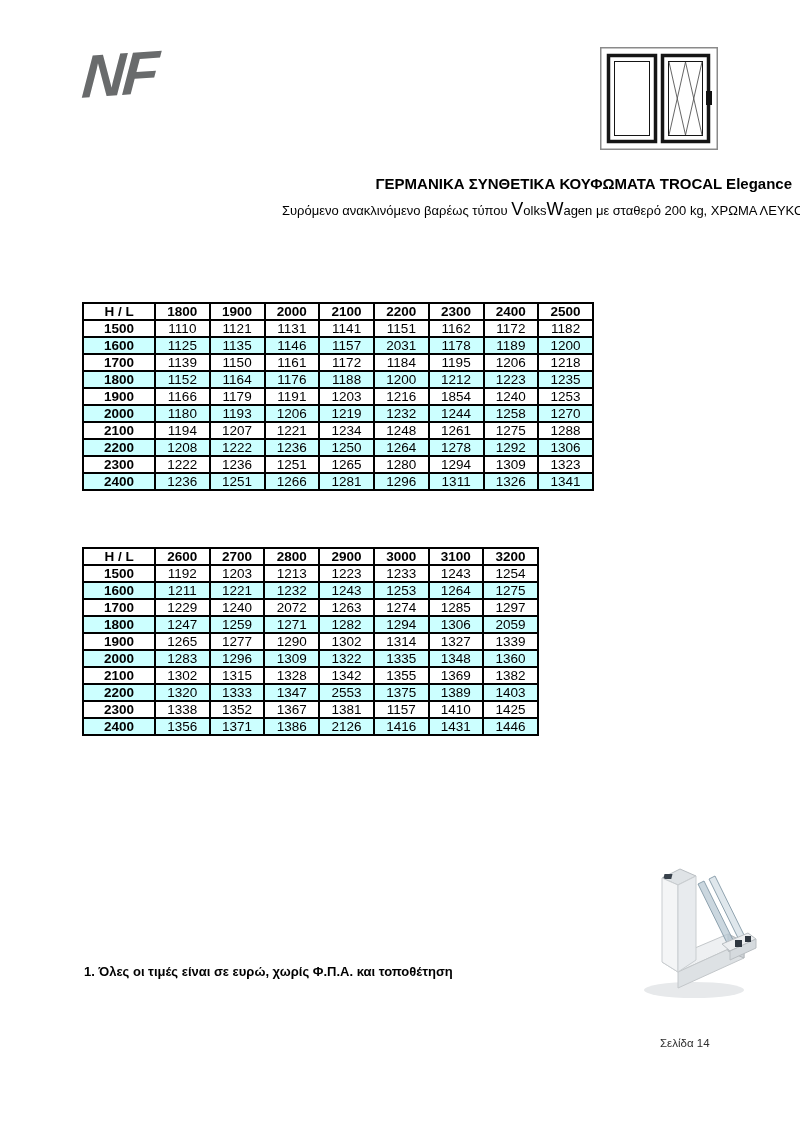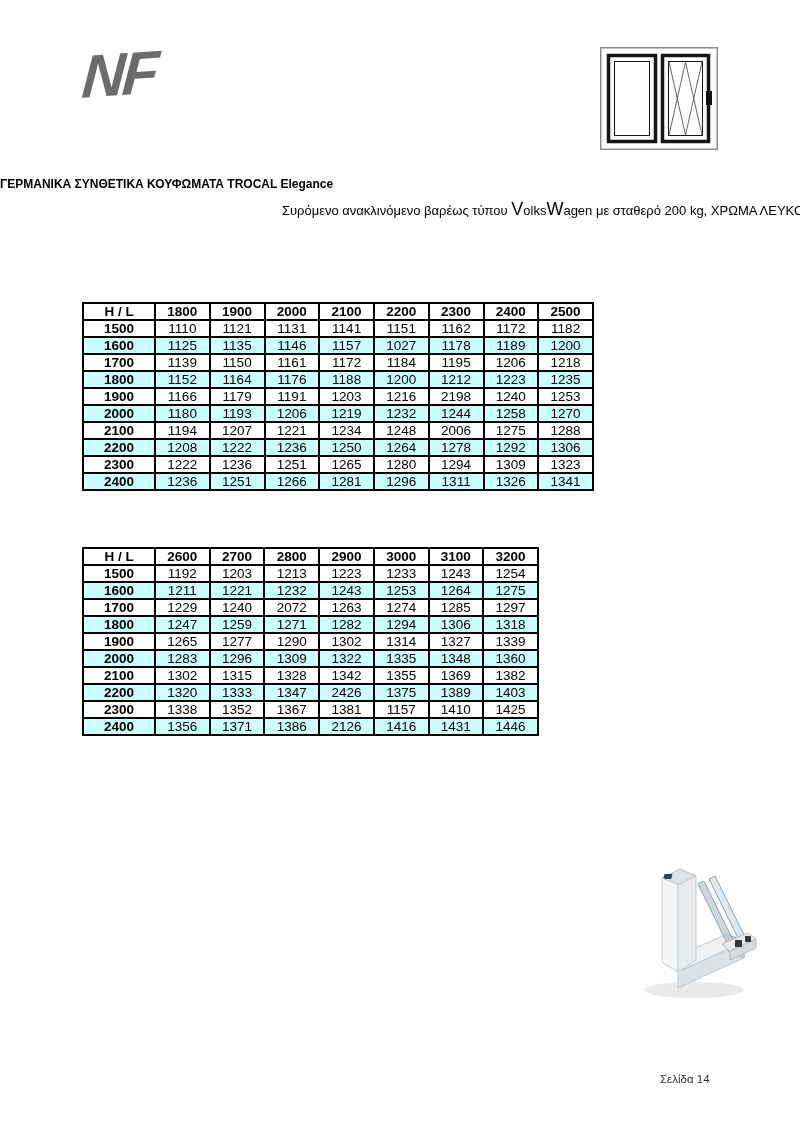--- a/index.html
+++ b/index.html
@@ -8,22 +8,22 @@
     font-family:"Liberation Sans",sans-serif;color:#000;overflow:hidden;
   }
   .logo{
     position:absolute;left:82px;top:40px;
     font-size:60px;font-weight:bold;font-style:italic;
     color:#696b6c;letter-spacing:-3px;
     transform:rotate(-4deg) skewX(-8deg);
   }
   .window-icon{position:absolute;left:600px;top:47px;}
   .title1{
-    position:absolute;top:176px;left:0;width:792px;text-align:left;
-    font-size:12px;font-weight:bold;line-height:16px;
+    position:absolute;top:176px;left:0;width:792px;text-align:right;
+    font-size:15px;font-weight:bold;line-height:16px;
   }
   .title2{
     position:absolute;top:198px;left:12px;width:792px;text-align:right;
     font-size:13px;font-weight:normal;line-height:22px;white-space:nowrap;
   }
   .title2 .cap{font-size:18px;}
   .price-table{
     position:absolute;border-collapse:collapse;table-layout:fixed;
     background:#ffffff;
   }
@@ -36,21 +36,21 @@
   }
   .price-table th:first-child{width:70px;}
   .price-table thead th{font-weight:bold;}
   .price-table tbody th{font-weight:bold;}
   .price-table td{font-weight:normal;}
   .note{
     position:absolute;left:84px;top:964px;
     font-size:13px;font-weight:bold;
   }
   .footer{
-    position:absolute;left:660px;top:1073px;
+    position:absolute;left:660px;top:1037px;
     font-size:11.5px;color:#2e2e2e;
   }
   .profile-img{position:absolute;left:622px;top:856px;}
 </style>
 </head>
 <body>
 
 <div class="page">
 
   <div class="logo">NF</div>
@@ -99,21 +99,21 @@
           <td>1162</td>
           <td>1172</td>
           <td>1182</td>
         </tr>
         <tr style="background: rgb(204, 255, 255);">
           <th>1600</th>
           <td>1125</td>
           <td>1135</td>
           <td>1146</td>
           <td>1157</td>
-          <td>1027</td>
+          <td>2031</td>
           <td>1178</td>
           <td>1189</td>
           <td>1200</td>
         </tr>
         <tr>
           <th>1700</th>
           <td>1139</td>
           <td>1150</td>
           <td>1161</td>
           <td>1172</td>
@@ -133,21 +133,21 @@
           <td>1223</td>
           <td>1235</td>
         </tr>
         <tr>
           <th>1900</th>
           <td>1166</td>
           <td>1179</td>
           <td>1191</td>
           <td>1203</td>
           <td>1216</td>
-          <td>2198</td>
+          <td>1854</td>
           <td>1240</td>
           <td>1253</td>
         </tr>
         <tr style="background: rgb(204, 255, 255);">
           <th>2000</th>
           <td>1180</td>
           <td>1193</td>
           <td>1206</td>
           <td>1219</td>
           <td>1232</td>
@@ -155,21 +155,21 @@
           <td>1258</td>
           <td>1270</td>
         </tr>
         <tr>
           <th>2100</th>
           <td>1194</td>
           <td>1207</td>
           <td>1221</td>
           <td>1234</td>
           <td>1248</td>
-          <td>2006</td>
+          <td>1261</td>
           <td>1275</td>
           <td>1288</td>
         </tr>
         <tr style="background: rgb(204, 255, 255);">
           <th>2200</th>
           <td>1208</td>
           <td>1222</td>
           <td>1236</td>
           <td>1250</td>
           <td>1264</td>
@@ -247,21 +247,21 @@
           <td>1297</td>
         </tr>
         <tr style="background: rgb(204, 255, 255);">
           <th>1800</th>
           <td>1247</td>
           <td>1259</td>
           <td>1271</td>
           <td>1282</td>
           <td>1294</td>
           <td>1306</td>
-          <td>1318</td>
+          <td>2059</td>
         </tr>
         <tr>
           <th>1900</th>
           <td>1265</td>
           <td>1277</td>
           <td>1290</td>
           <td>1302</td>
           <td>1314</td>
           <td>1327</td>
           <td>1339</td>
@@ -284,21 +284,21 @@
           <td>1342</td>
           <td>1355</td>
           <td>1369</td>
           <td>1382</td>
         </tr>
         <tr style="background: rgb(204, 255, 255);">
           <th>2200</th>
           <td>1320</td>
           <td>1333</td>
           <td>1347</td>
-          <td>2426</td>
+          <td>2553</td>
           <td>1375</td>
           <td>1389</td>
           <td>1403</td>
         </tr>
         <tr>
           <th>2300</th>
           <td>1338</td>
           <td>1352</td>
           <td>1367</td>
           <td>1381</td>
@@ -342,16 +342,17 @@
     </g>
 
     <g>
       <polygon points="100,88 126,77 134,83 108,95" fill="#eceef0" stroke="#b9bec2" stroke-width="1"></polygon>
       <polygon points="108,95 134,83 134,92 108,104" fill="#d5dade" stroke="#b9bec2" stroke-width="1"></polygon>
       <rect x="113" y="84" width="7" height="7" fill="#2f3740"></rect>
       <rect x="123" y="80" width="6" height="6" fill="#2f3740"></rect>
     </g>
   </svg>
 
+  <div class="note">1. Όλες οι τιμές είναι σε ευρώ, χωρίς Φ.Π.Α. και τοποθέτηση</div>
 
   <div class="footer">Σελίδα 14</div>
 
 </div>
 
 </body></html>

